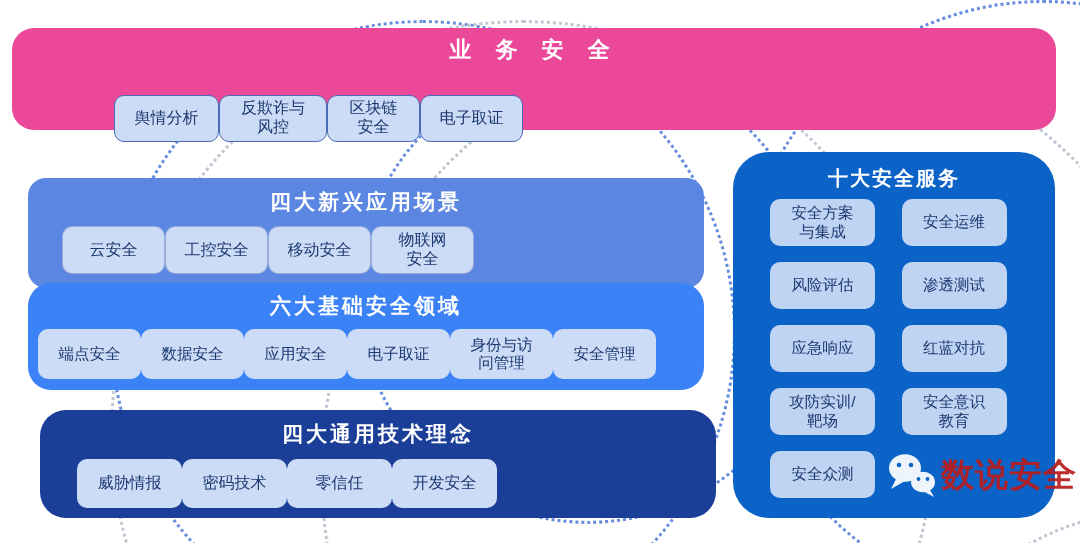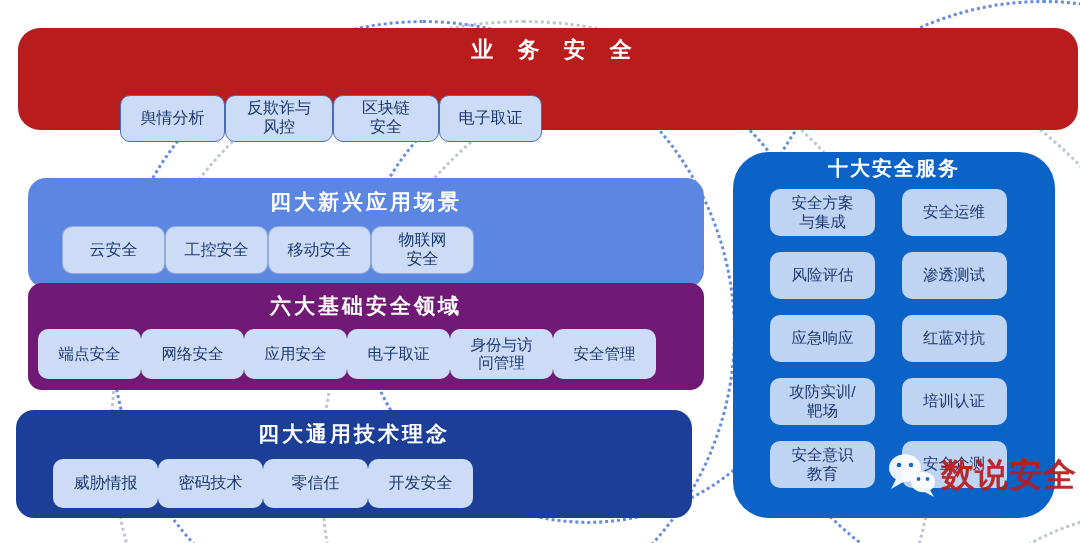--- a/index.html
+++ b/index.html
@@ -14,49 +14,49 @@
   
   .band{position:absolute;border-radius:22px;color:#fff;z-index:1;}
   .band-title{text-align:center;font-weight:bold;color:#fff;}
   .chips{position:absolute;display:flex;align-items:center;justify-content:flex-start;}
   .chip{
     background:#ccdcf6;border-radius:10px;color:#1c3870;font-size:16px;text-align:center;
     white-space:pre-line;line-height:1.18;display:flex;align-items:center;justify-content:center;
     padding:3px 6px;box-sizing:border-box;font-weight:500;
   }
   
-  .band1{left:18px;top:28px;width:1044px;height:102px;background:#b91c1c;padding-left:16px;}
+  .band1{left:12px;top:28px;width:1044px;height:102px;background:#ec4899;}
   .band1 .band-title{margin-top:7px;font-size:22px;letter-spacing:9px;}
   .band1 .chips{left:102px;right:93px;top:62px;height:56px;}
   .band1 .chip{border:1.5px solid #4a6cb5;min-height:47px;}
   .band1 .chip:nth-child(1){width:105px;}
   .band1 .chip:nth-child(2){width:108px;}
-  .band1 .chip:nth-child(3){width:106px;}
+  .band1 .chip:nth-child(3){width:93px;}
   .band1 .chip:nth-child(4){width:103px;}
   
   .band2{left:28px;top:148px;width:676px;height:110px;background:#5b87e2;border-radius:18px;margin-top:30px;}
   .band2 .band-title{margin-top:10px;font-size:21px;letter-spacing:3px;}
   .band2 .chips{left:34px;right:44px;top:42px;height:60px;}
   .band2 .chip{width:103px;min-height:48px;border:1px solid rgba(45,80,160,0.35);}
   
-  .band3{left:28px;top:283px;width:676px;height:107px;background:#701a75;border-radius:14px;}
+  .band3{left:28px;top:283px;width:676px;height:107px;background:#3b82f6;border-radius:23px;}
   .band3 .band-title{margin-top:9px;font-size:21px;letter-spacing:3px;}
   .band3 .chips{left:10px;right:9px;top:42px;height:58px;}
   .band3 .chip{width:103px;min-height:50px;font-size:15.5px;}
   
-  .band4{left:16px;top:410px;width:676px;height:108px;background:#1b3e99;border-radius:18px;}
+  .band4{left:40px;top:410px;width:676px;height:108px;background:#1b3e99;border-radius:26px;}
   .band4 .band-title{margin-top:10px;font-size:21px;letter-spacing:3px;}
   .band4 .chips{left:37px;right:30px;top:44px;height:58px;}
   .band4 .chip{width:105px;min-height:49px;}
   
   .panel{
     position:absolute;left:733px;top:152px;width:322px;height:366px;background:#0b63c8;
     border-radius:36px;z-index:1;color:#fff;
   }
-  .panel .band-title{padding-top:3px;font-size:20px;letter-spacing:2px;height:28px;}
+  .panel .band-title{padding-top:13px;font-size:20px;letter-spacing:2px;height:28px;}
   .panel-grid{
     margin:6px 38px 0 37px;display:grid;grid-template-columns:1fr 1fr;
     column-gap:37px;row-gap:15px;gap:16px;
   }
   .panel-grid .chip{height:47px;width:105px;background:#bfd3f2;font-size:15.5px;}
   
   .watermark{
     position:absolute;left:888px;top:452px;z-index:3;display:flex;align-items:center;gap:5px;
     color:#b91c1c;opacity:0.93;font-weight:bold;font-size:33px;letter-spacing:1px;
   }
@@ -94,21 +94,21 @@
       <div class="chip"><span>移动安全</span></div>
       <div class="chip"><span>物联网
 安全</span></div>
     </div>
   </section>
 
   <section class="band band3">
     <div class="band-title">六大基础安全领域</div>
     <div class="chips">
       <div class="chip"><span>端点安全</span></div>
-      <div class="chip"><span>网络安全</span></div>
+      <div class="chip"><span>数据安全</span></div>
       <div class="chip"><span>应用安全</span></div>
       <div class="chip"><span>电子取证</span></div>
       <div class="chip"><span>身份与访
 问管理</span></div>
       <div class="chip"><span>安全管理</span></div>
     </div>
   </section>
 
   <section class="band band4">
     <div class="band-title">四大通用技术理念</div>
@@ -125,21 +125,20 @@
     <div class="panel-grid">
       <div class="chip"><span>安全方案
 与集成</span></div>
       <div class="chip"><span>安全运维</span></div>
       <div class="chip"><span>风险评估</span></div>
       <div class="chip"><span>渗透测试</span></div>
       <div class="chip"><span>应急响应</span></div>
       <div class="chip"><span>红蓝对抗</span></div>
       <div class="chip"><span>攻防实训/
 靶场</span></div>
-      <div class="chip"><span>培训认证</span></div>
       <div class="chip"><span>安全意识
 教育</span></div>
       <div class="chip"><span>安全众测</span></div>
     </div>
   </aside>
 
   <div class="watermark">
     <svg class="wm-icon" viewBox="0 0 48 46">
       <ellipse cx="17" cy="16" rx="16" ry="13.8" fill="#ffffff"></ellipse>
       <polygon points="8,27 3,37 17,29" fill="#ffffff"></polygon>

